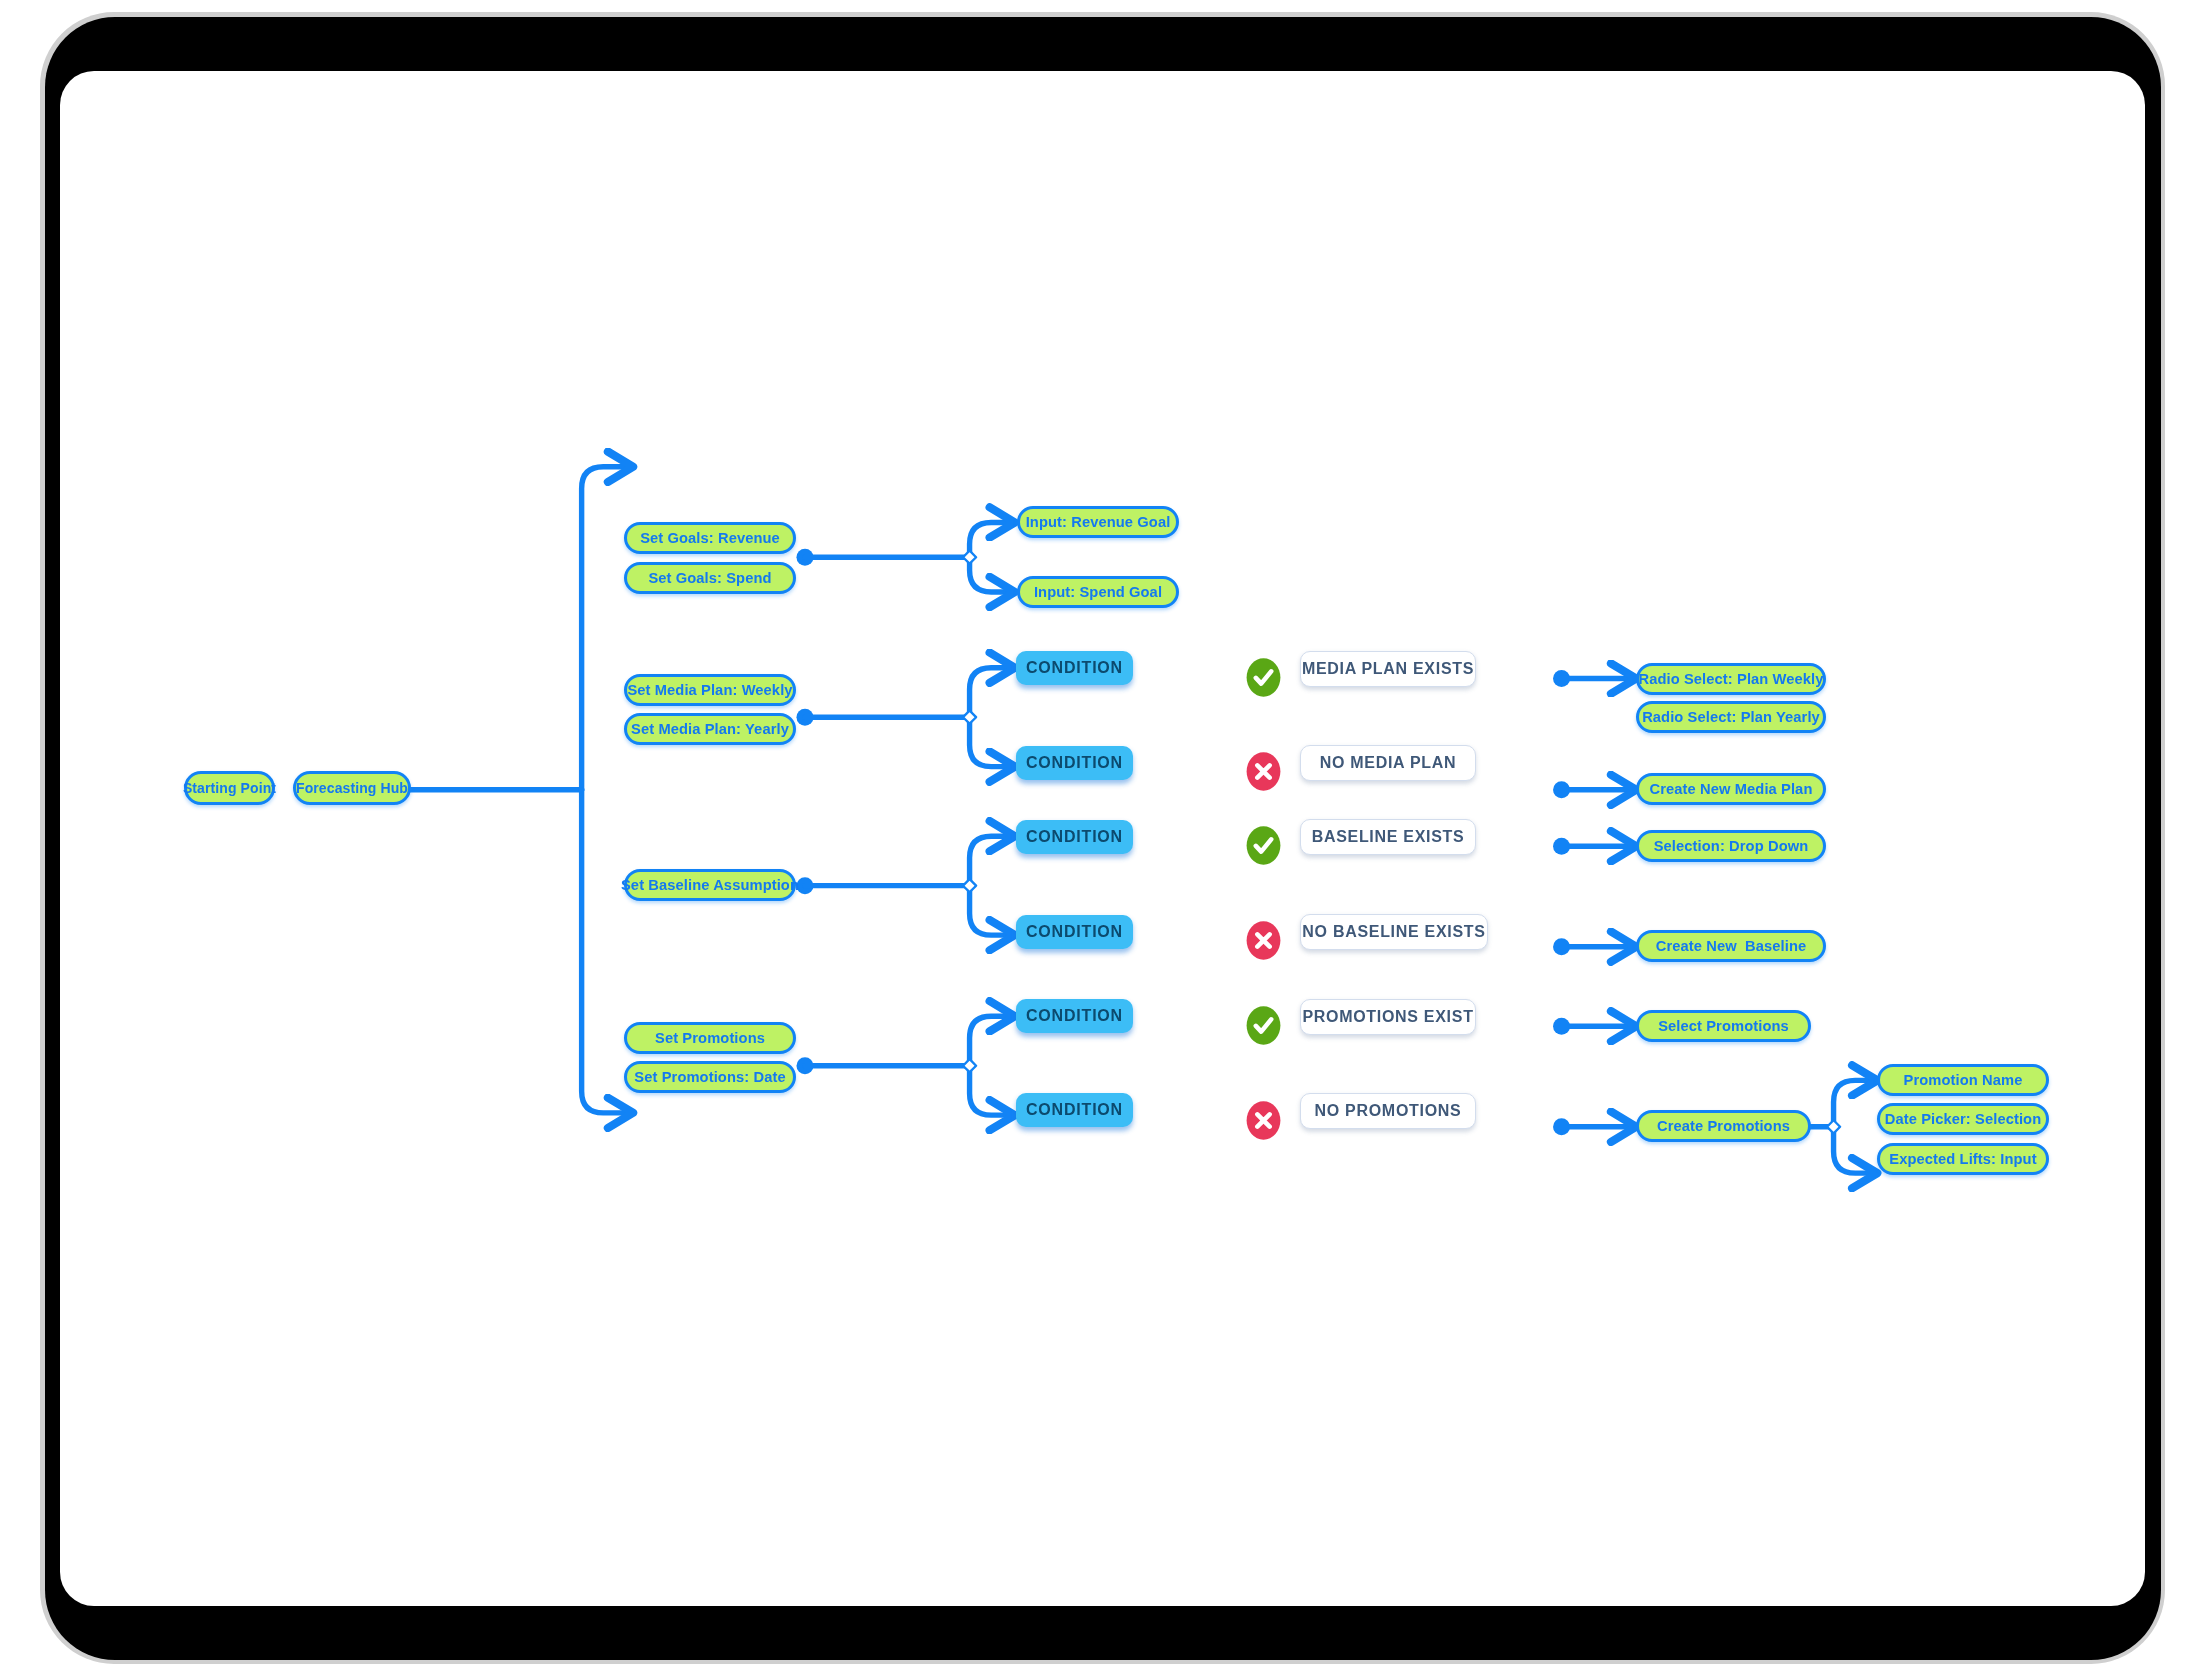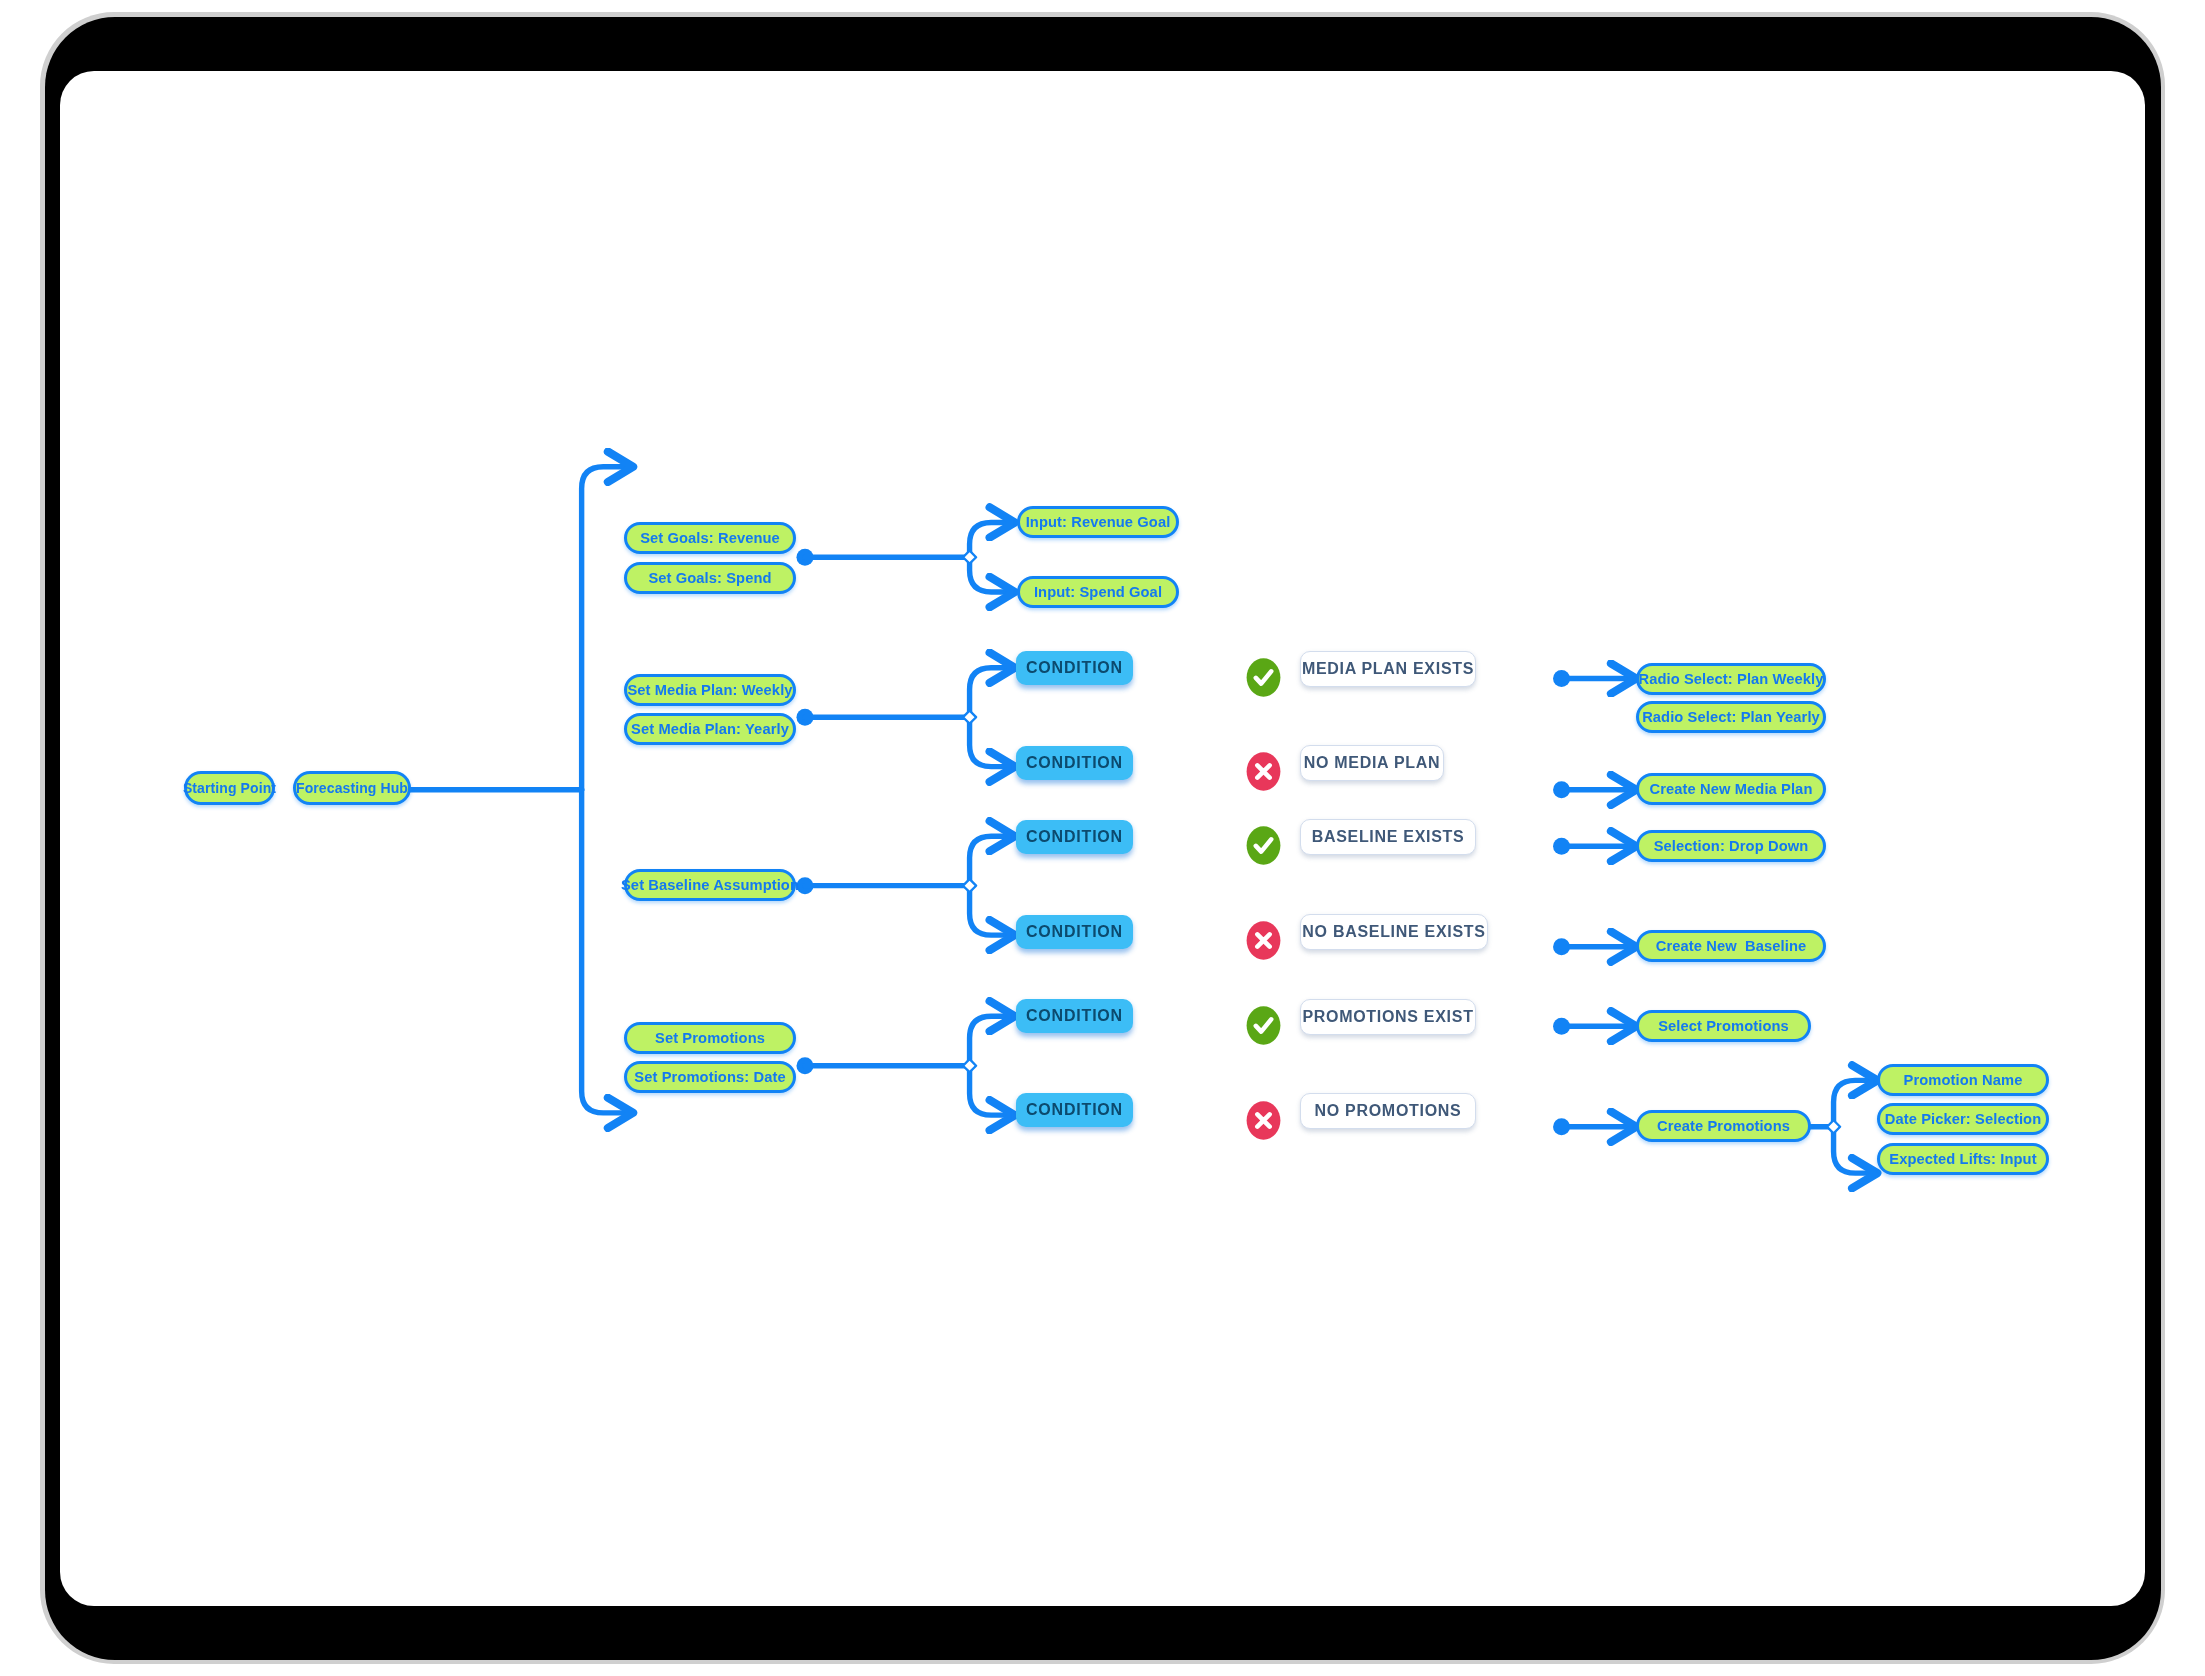--- a/index.html
+++ b/index.html
@@ -159,21 +159,21 @@
       <div class="node pill" style="left:1576px;top:592px;width:190px;height:32px;">Radio Select: Plan Weekly</div>
       <div class="node pill" style="left:1576px;top:630px;width:190px;height:32px;">Radio Select: Plan Yearly</div>
 
       <div class="node chip" style="left:956px;top:675px;width:117px;height:34px;">CONDITION</div>
       <div class="badge" style="left:1185px;top:679px;">
         <svg viewBox="0 0 48 56">
             <ellipse cx="24" cy="28" rx="22" ry="25" fill="#e8375a"></ellipse>
           <path d="M 16 20 L 32 36 M 32 20 L 16 36" fill="none" stroke="#ffffff" stroke-width="6" stroke-linecap="round"></path>
           </svg>
       </div>
-      <div class="node outcome" style="left:1240px;top:674px;width:144px;height:36px;">NO MEDIA PLAN</div>
+      <div class="node outcome" style="left:1240px;top:674px;width:176px;height:36px;">NO MEDIA PLAN</div>
       <div class="node pill" style="left:1576px;top:702px;width:190px;height:32px;">Create New Media Plan</div>
 
       <div class="node pill" style="left:564px;top:798px;width:172px;height:32px;">Set Baseline Assumption</div>
 
       <div class="node chip" style="left:956px;top:749px;width:117px;height:34px;">CONDITION</div>
       <div class="badge" style="left:1185px;top:753px;">
         <svg viewBox="0 0 48 56">
             <ellipse cx="24" cy="28" rx="22" ry="25" fill="#5aa715"></ellipse>
           <path d="M 14 28.5 L 21 36 L 34 20" fill="none" stroke="#ffffff" stroke-width="6" stroke-linecap="round" stroke-linejoin="round"></path>
           </svg>

